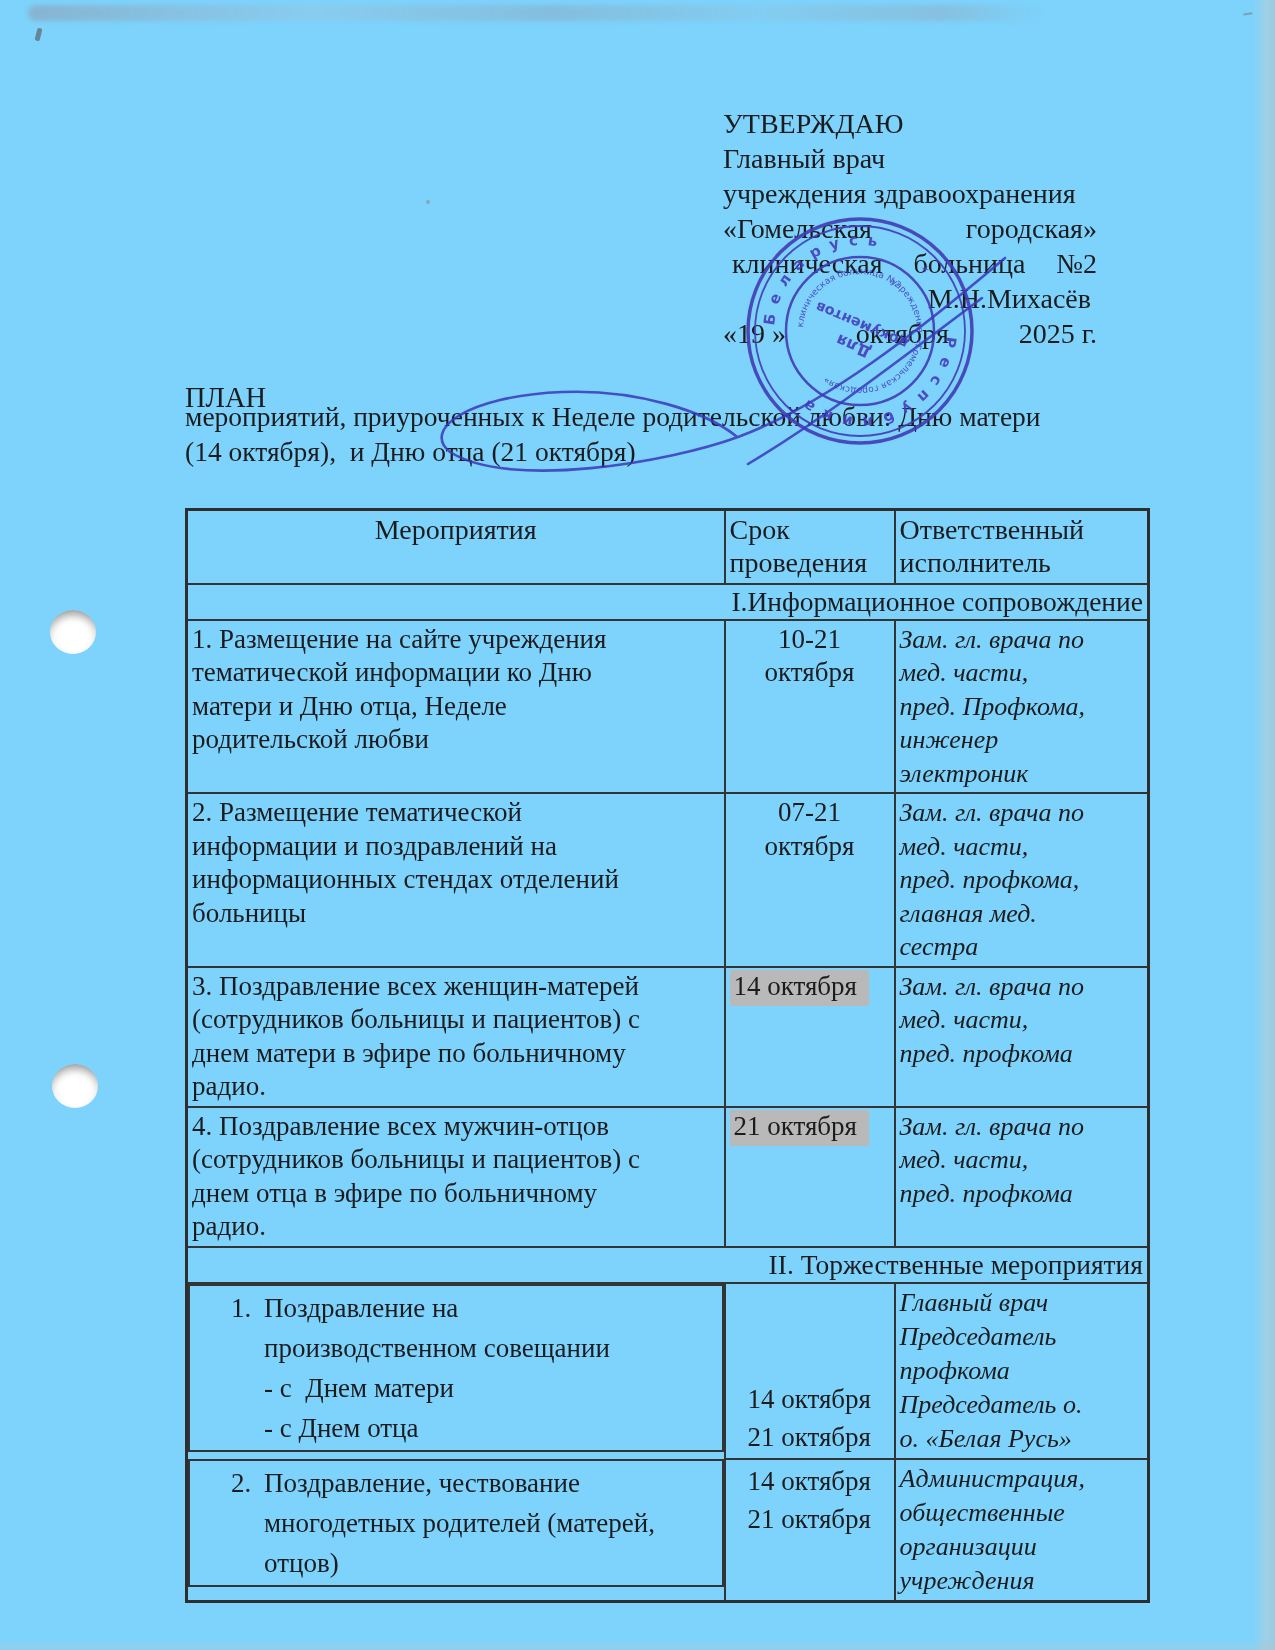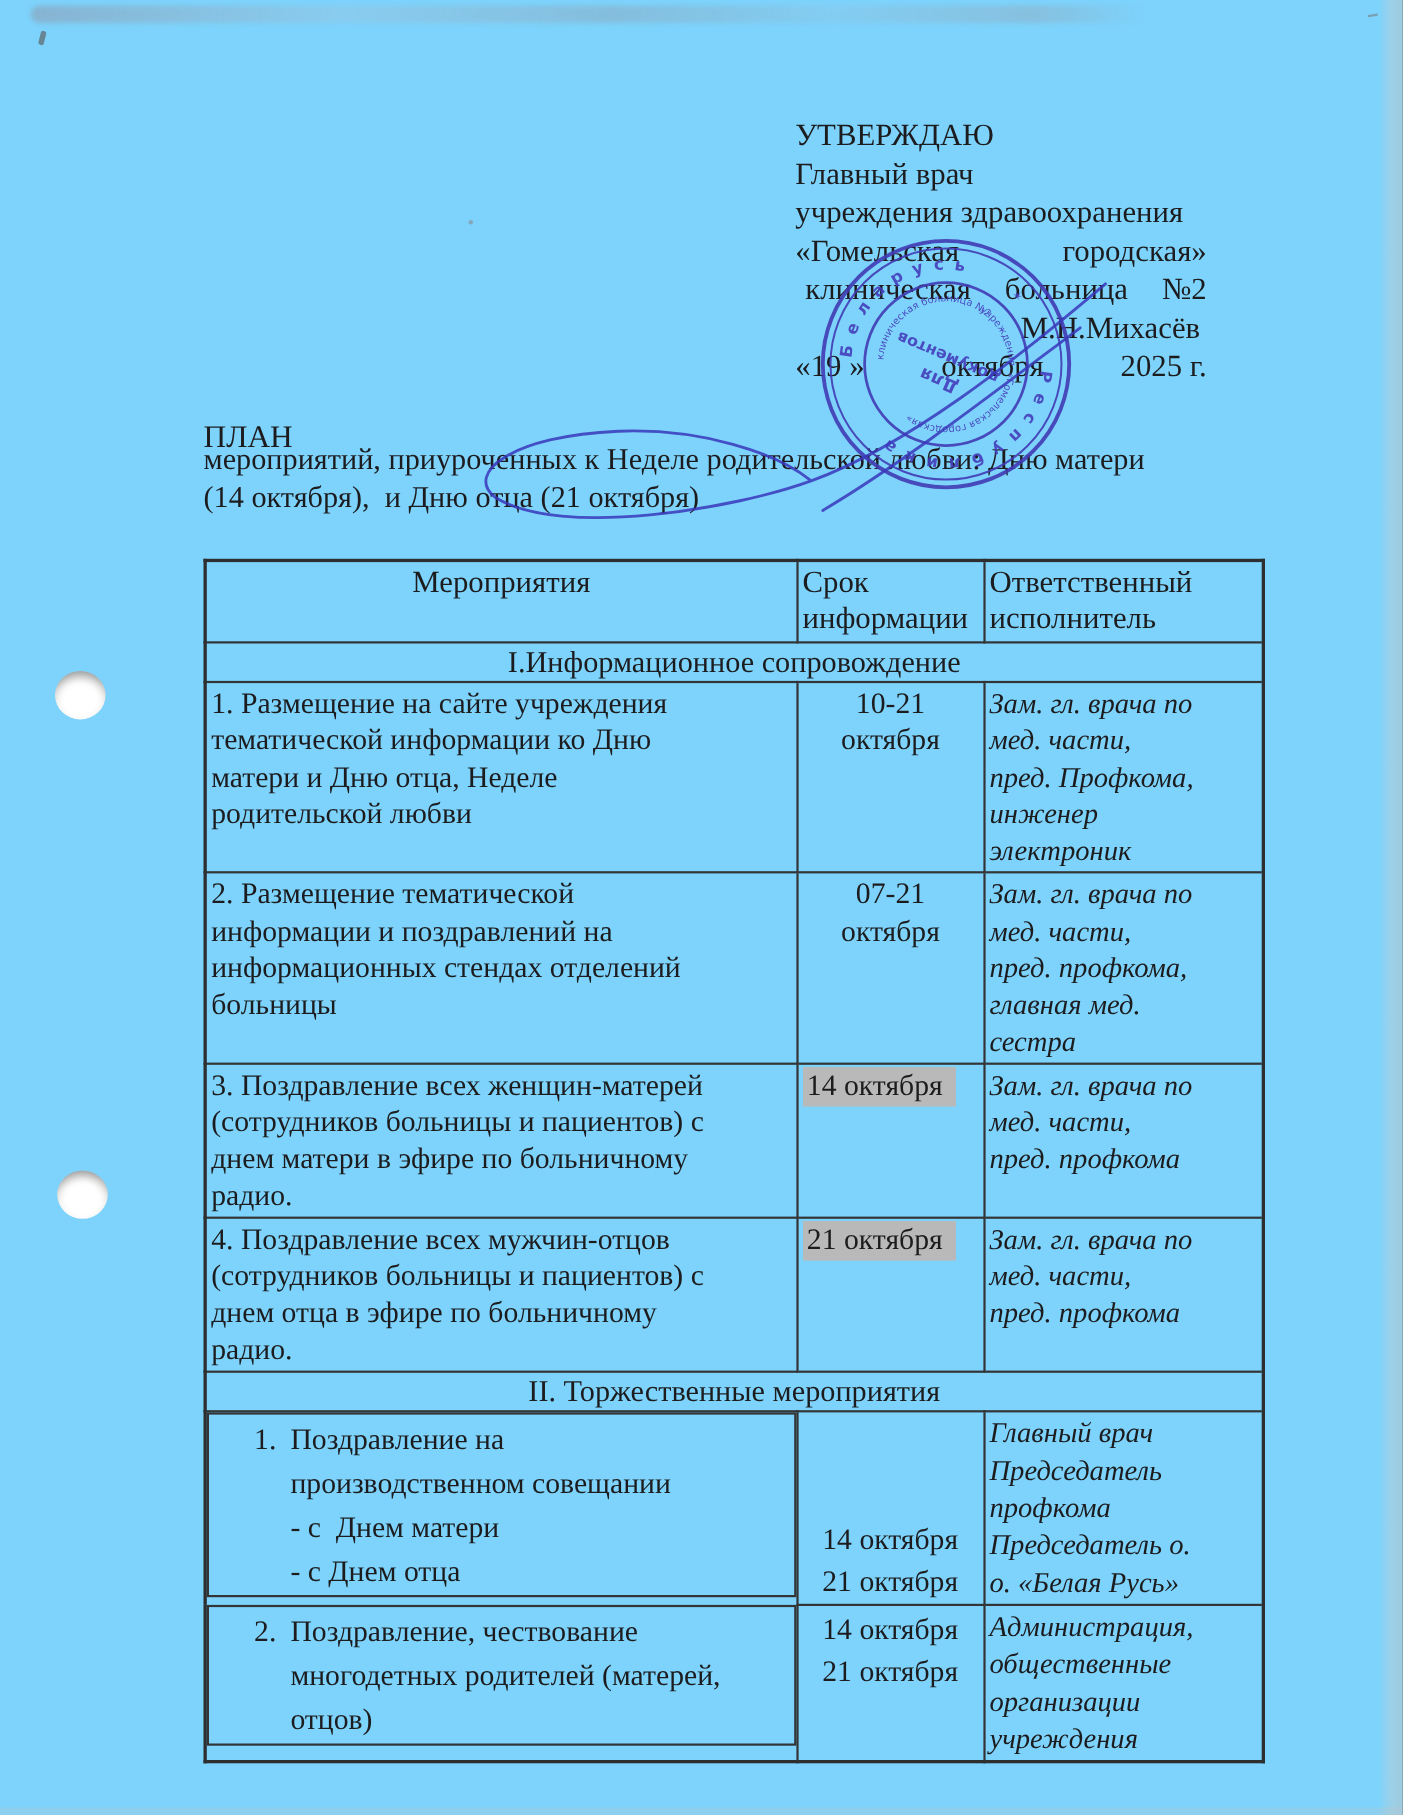--- a/index.html
+++ b/index.html
@@ -37,21 +37,21 @@
   .subtitle1{position:absolute;left:185px;top:401px;width:960px;font-size:27.5px;white-space:pre-wrap;}
   .subtitle2{position:absolute;left:185px;top:436px;width:960px;font-size:27.5px;white-space:pre-wrap;}
   
   .plan-table{position:absolute;left:185px;top:508px;width:962px;border-collapse:collapse;
     table-layout:fixed;font-size:27px;line-height:33.5px;border:3px solid #2d2e30;}
   .plan-table td{border:2px solid #333436;vertical-align:top;padding:2px 4px;overflow:hidden;}
   .h{font-size:28px;line-height:33px;padding-top:9px;white-space:pre-wrap;margin-left:24px;}
   .h1{text-align:center;}
   .h2{padding-left:13px;}
   .h3{padding-left:11px;}
-  .band{text-align:center;font-size:27.5px;line-height:30px;padding:1px 0 0 0;}
+  .band{text-align:right;font-size:27.5px;line-height:30px;padding:1px 0 0 0;}
   .c-act{padding:3px 4px 2px 6px;white-space:pre-wrap;}
   .c-act.r2{display:flex;padding-left:6px;}
   .c-act .num{flex:0 0 68px;padding-left:35px;line-height:40px;box-sizing:border-box;}
   .c-act .act-ind{flex:1;white-space:pre-wrap;line-height:40px;}
   .c-term{white-space:pre-wrap;padding:2px 2px 2px 5px;}
   .c-term.center{text-align:center;}
   .c-term.r2{padding-left:22px;line-height:38px;}
   .c-resp{font-size:26px;padding:3px 2px 2px 9px;white-space:pre-wrap;font-style:italic;}
   .c-resp.r2{line-height:34px;}
   .hl{background:#b9b9b9;display:inline-block;padding:0 12px 3px 4px;}
@@ -101,21 +101,21 @@
   <table class="plan-table">
     <colgroup>
         <col style="width:538px">
         <col style="width:170px">
         <col style="width:254px">
       </colgroup>
     <tbody>
       <tr style="height:74px">
         <td class="h h1">Мероприятия</td>
         <td class="h h2">Срок
-информации</td>
+проведения</td>
         <td class="h h3">Ответственный
 исполнитель</td>
       </tr>
     <tr style="height: 33px;">
           <td colspan="3" class="band">I.Информационное сопровождение</td>
         </tr>
         <tr style="height: 170px;">
           <td class="c-act">1. Размещение на сайте учреждения
 тематической информации ко Дню
 матери и Дню отца, Неделе

